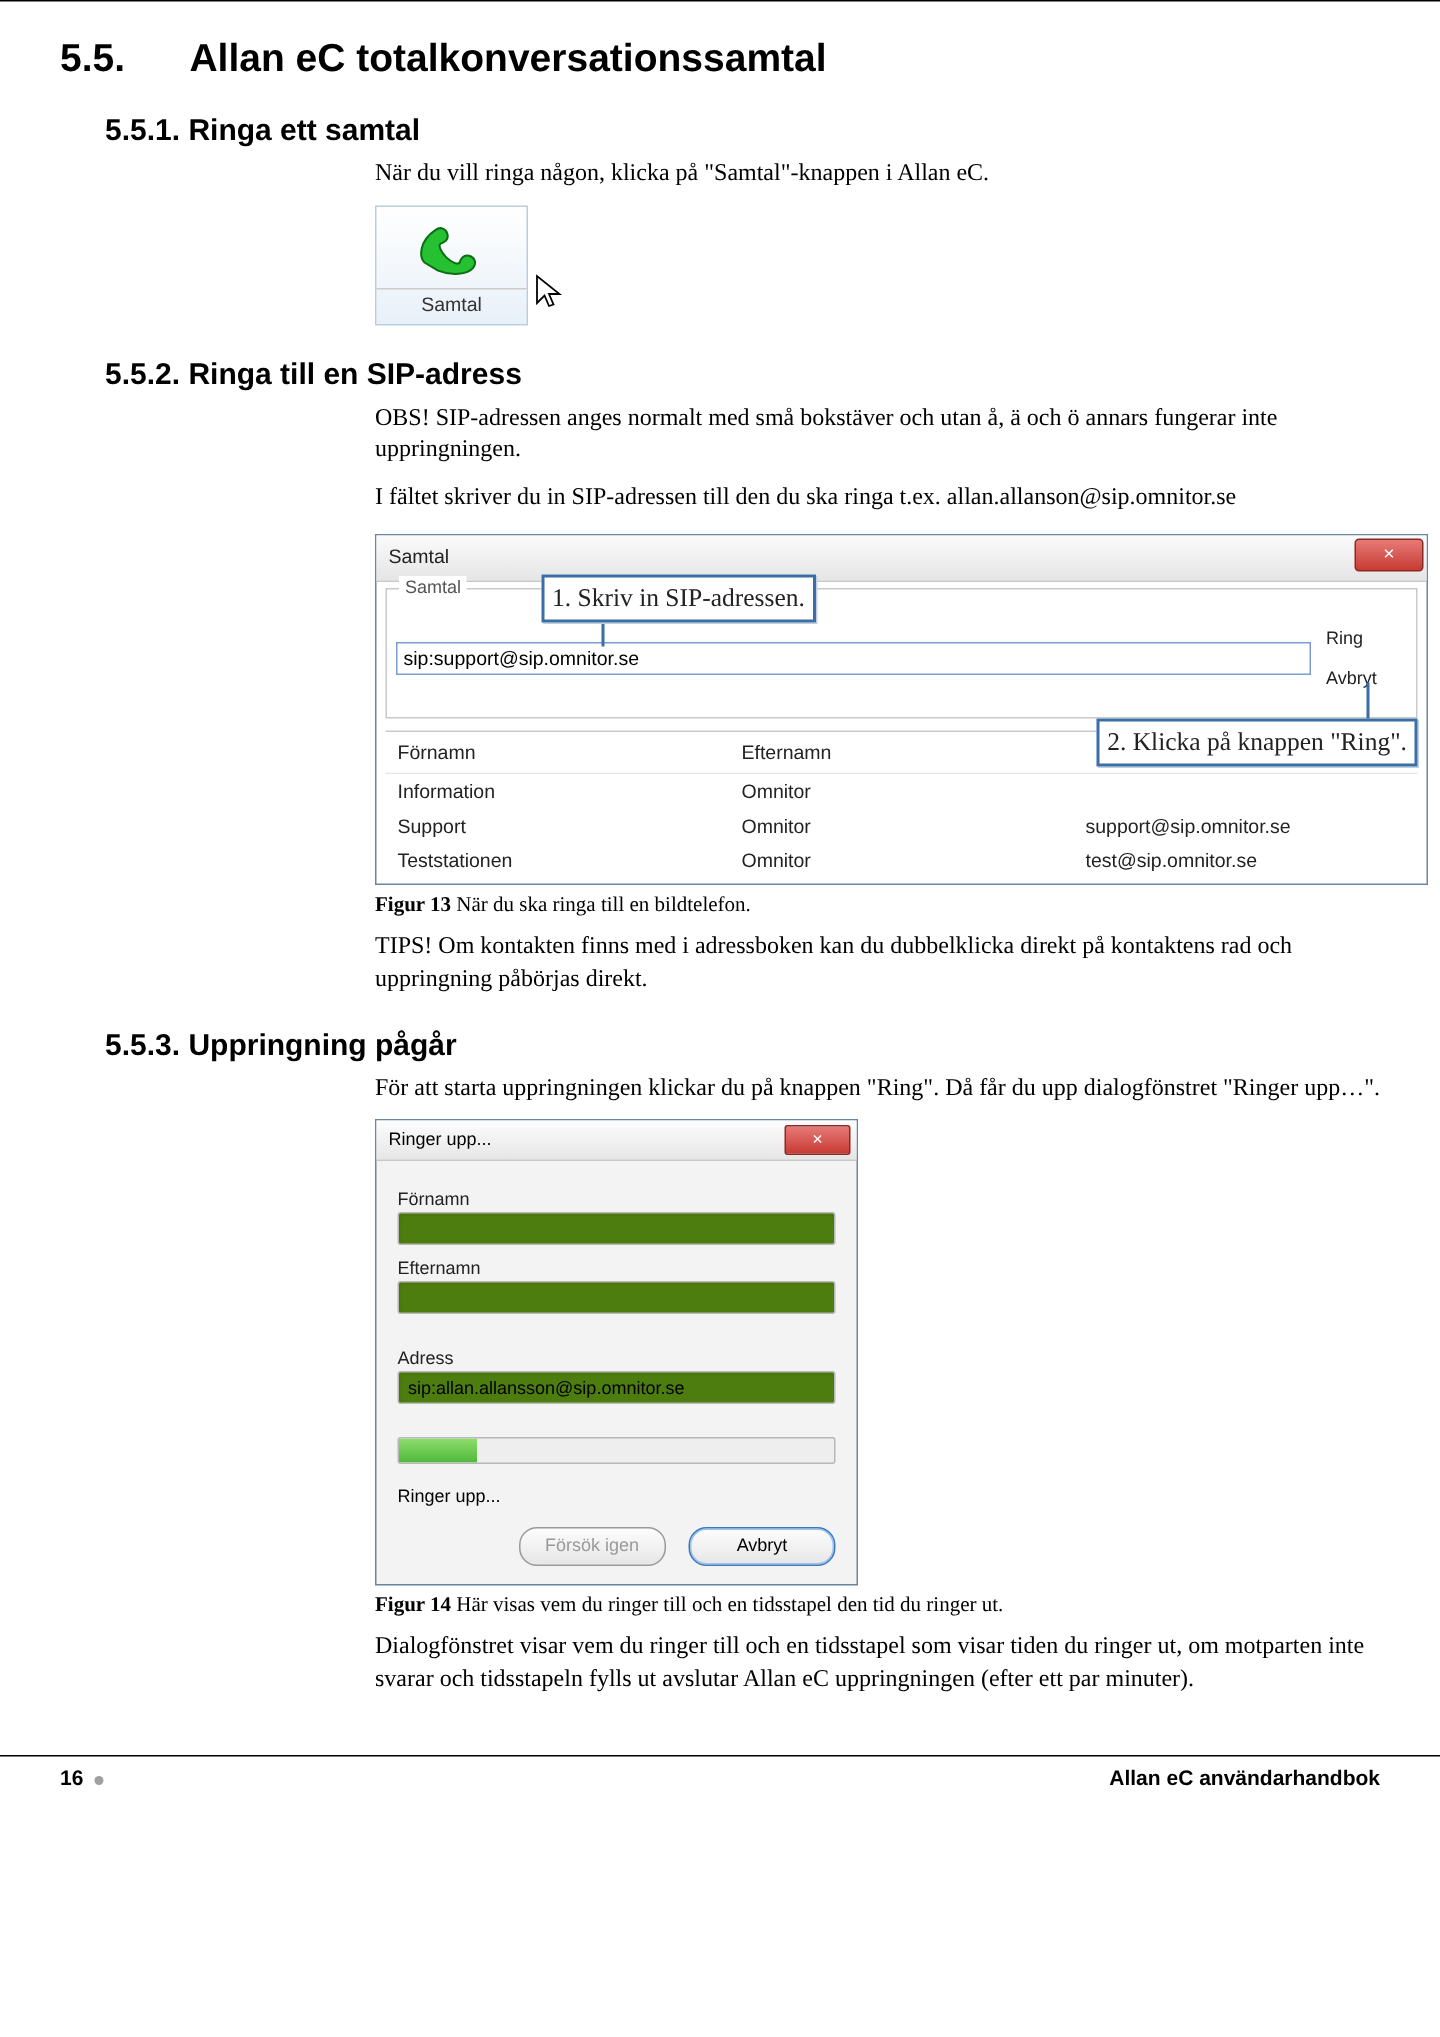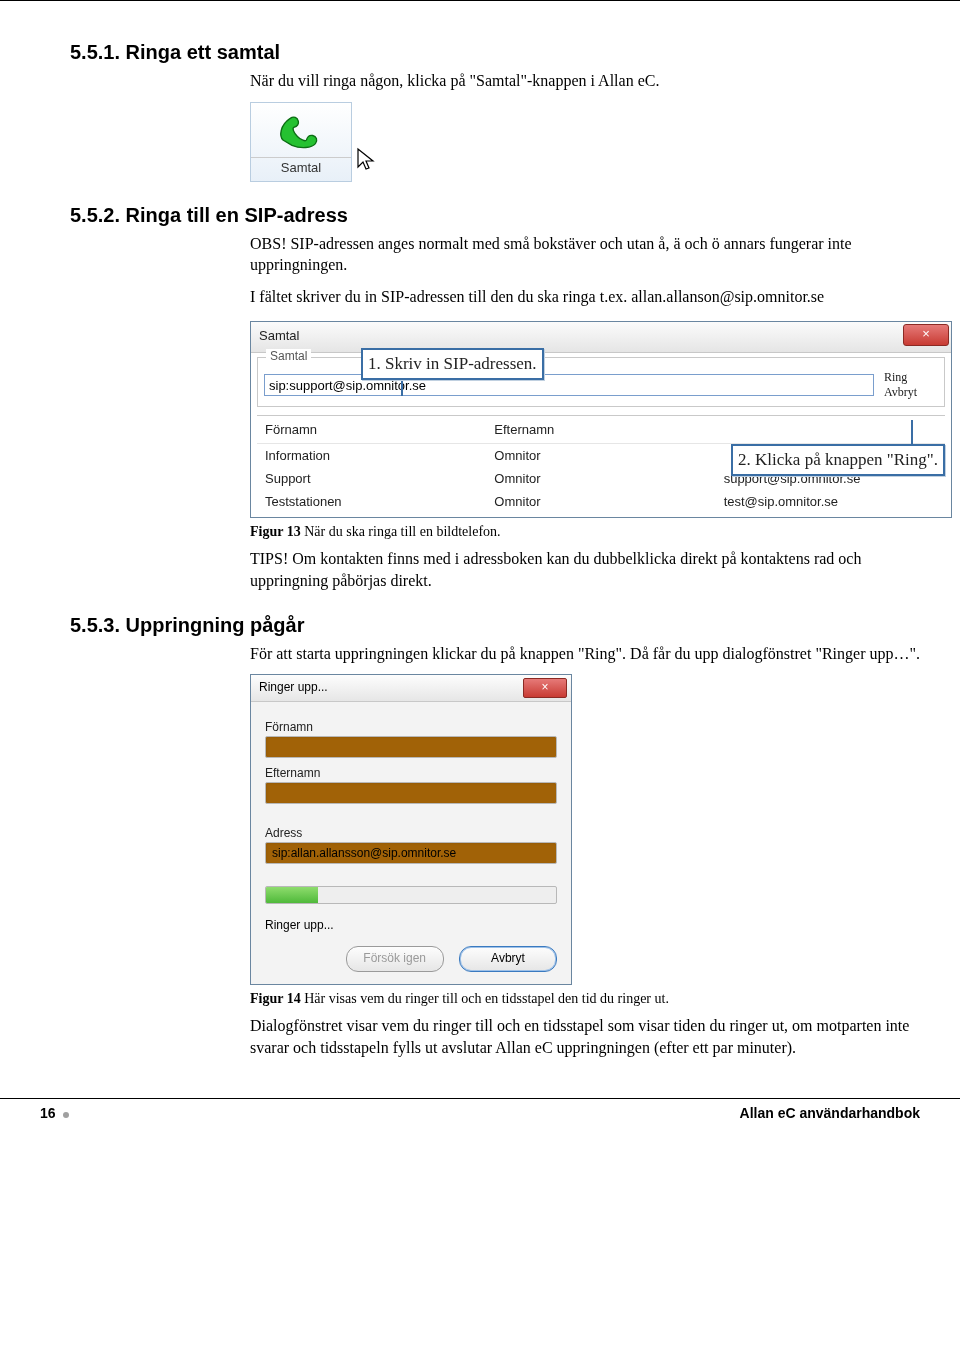--- a/index.html
+++ b/index.html
@@ -86,21 +86,21 @@
     border:1px solid #c9c9c9; margin:4px 6px 0 6px; padding:0 6px 0 6px; position:relative;
   }
   .s1-group .legend { position:absolute; top:-9px; left:8px; background:#fff; padding:0 4px; font-size:12px; color:#555;}
   .s1-sip-row { display:flex; align-items:center; margin:12px 0 6px 0; }
   .s1-sip-row input {
     flex:1; height:20px; border:1px solid #7a9ecd; padding:0 4px;
     font-family:"Segoe UI",Tahoma,Arial,sans-serif; font-size:13px;
     background:#fff;
   }
   .s1-btns { width:54px; margin-left:10px; font-size:12px; }
-  .s1-btns div { margin:0 0;font-family:Liberation Serif, serif; }
+  .s1-btns div { margin:13px 0; }
   .s1-table { border-top:1px solid #c9c9c9; }
   .s1-head, .s1-row { display:flex; }
   .s1-head .cell { flex:1; padding:6px 8px; background:#fff; font-family:"Segoe UI",Tahoma,Arial,sans-serif;}
   .s1-row .cell { flex:1; padding:4px 8px; }
   .s1-head { border-bottom:1px solid #e6e6e6; }
   .callout {
     position:absolute; background:#fff; border:2px solid #3a6ea5;
     padding:4px 5px; font-family:"Times New Roman",serif; font-size:17px;
     box-shadow: 1px 1px 0 #c0d0e0;
     z-index:5;
@@ -123,21 +123,21 @@
   .s2-title .lbl { position:absolute; left:8px; top:5px; }
   .s2-close {
     position:absolute; right:4px; top:3px; width:42px; height:18px;
     background:linear-gradient(#e67a78,#c83b33);
     border:1px solid #8b2a24; border-radius:2px;
     color:#fff; text-align:center; line-height:16px; font-size:12px;
   }
   .s2-body { padding:10px 14px 12px 14px; }
   .s2-lbl { margin-top:8px; margin-bottom:2px; color:#222;}
   .s2-field {
-    height:20px; border:1px solid #b8b8b8; background:#a16207;
+    height:20px; border:1px solid #b8b8b8; background:#4d7c0f;
     border-radius:2px; padding:0 6px; line-height:20px; font-size:12px;
     box-shadow: inset 1px 1px 2px rgba(0,0,0,0.08);
   }
   .s2-progress {
     margin-top:22px; height:16px; border:1px solid #b8b8b8; background:#eee;
     border-radius:2px; position:relative; overflow:hidden;
   }
   .s2-progress .bar {
     position:absolute; left:0; top:0; bottom:0; width:18%;
     background:linear-gradient(#8edc6d,#4fb93a);
@@ -166,20 +166,24 @@
   .footer .left .dot {
     display:inline-block; width:6px; height:6px; border-radius:50%;
     background:#a0a0a0; vertical-align:middle; margin:0 4px;
   }
 </style>
 </head>
 <body>
 
 <div class="page">
 
+  <h2 class="section">
+    <span class="num">5.5.</span>
+    <span>Allan eC totalkonversationssamtal</span>
+  </h2>
 
   <h3 class="sub">5.5.1. Ringa ett samtal</h3>
   <div class="body-text">
     <p>När du vill ringa någon, klicka på "Samtal"-knappen i Allan eC.</p>
   </div>
 
   <div class="samtal-card">
     <div class="phone">
       <svg viewBox="0 0 60 48" width="54" height="44">
         <path d="M10 34 C 6 30, 6 18, 18 10 C 22 7, 26 9, 27 13 C 28 17, 25 19, 22 20 C 20 21, 22 26, 26 30 C 30 34, 35 36, 36 34 C 37 31, 39 28, 43 29 C 47 30, 49 34, 46 38 C 42 43, 30 44, 20 40 Z" fill="#25c131" stroke="#0c6e14" stroke-width="1.5"></path>

